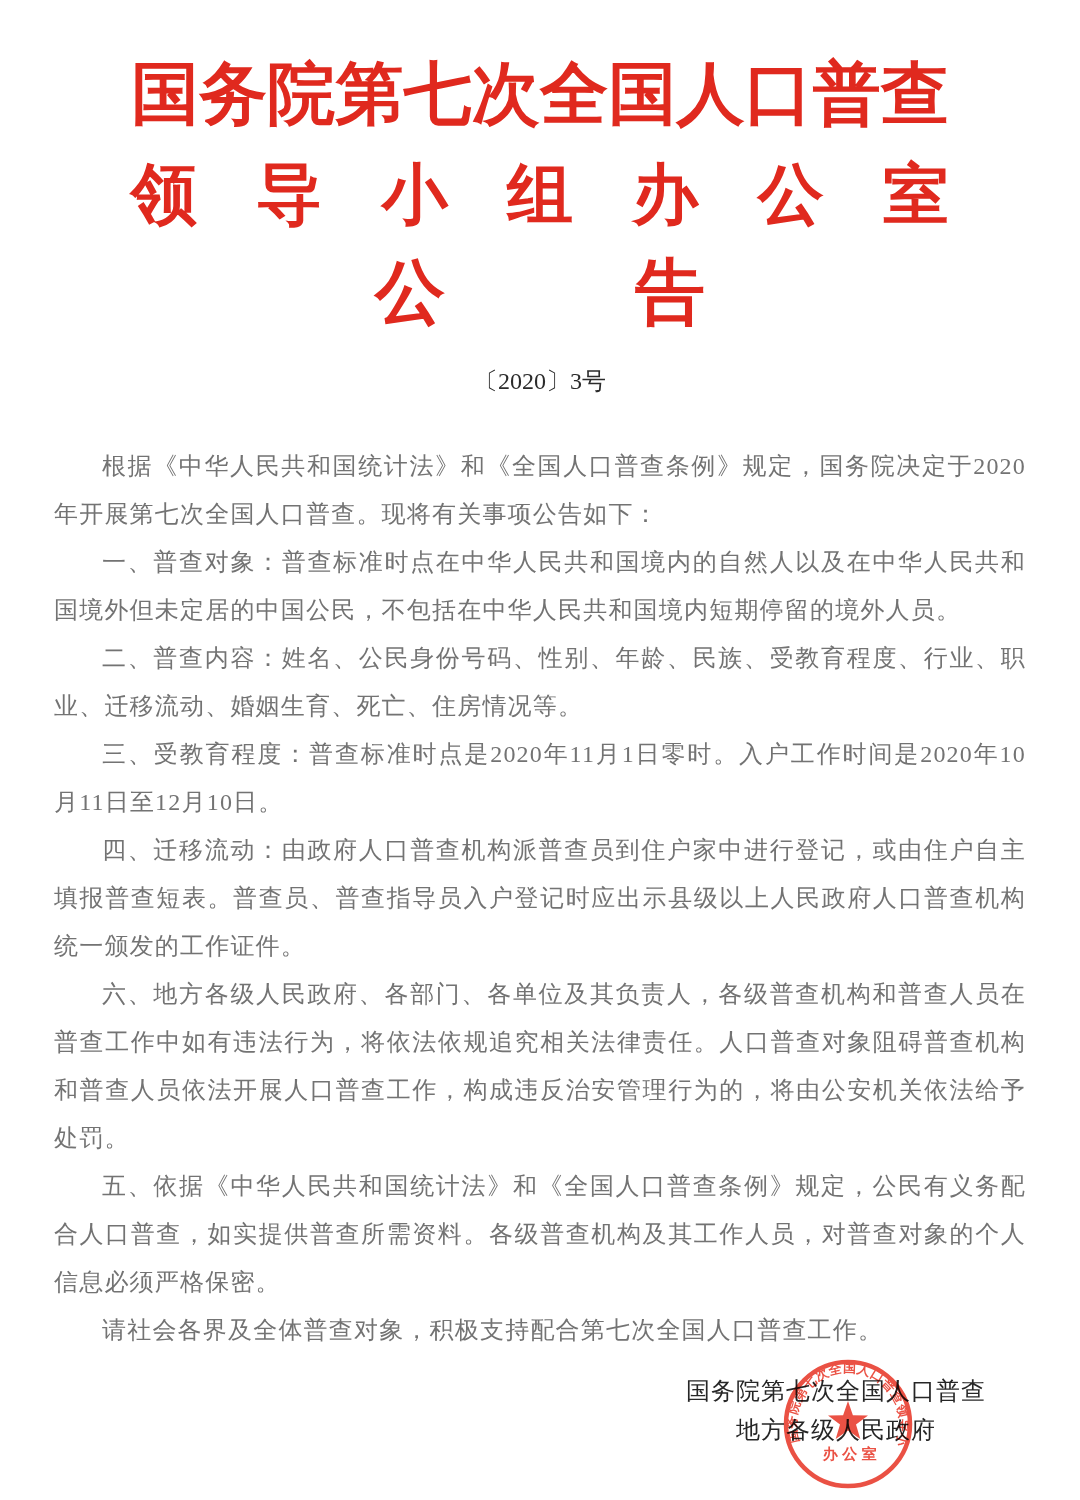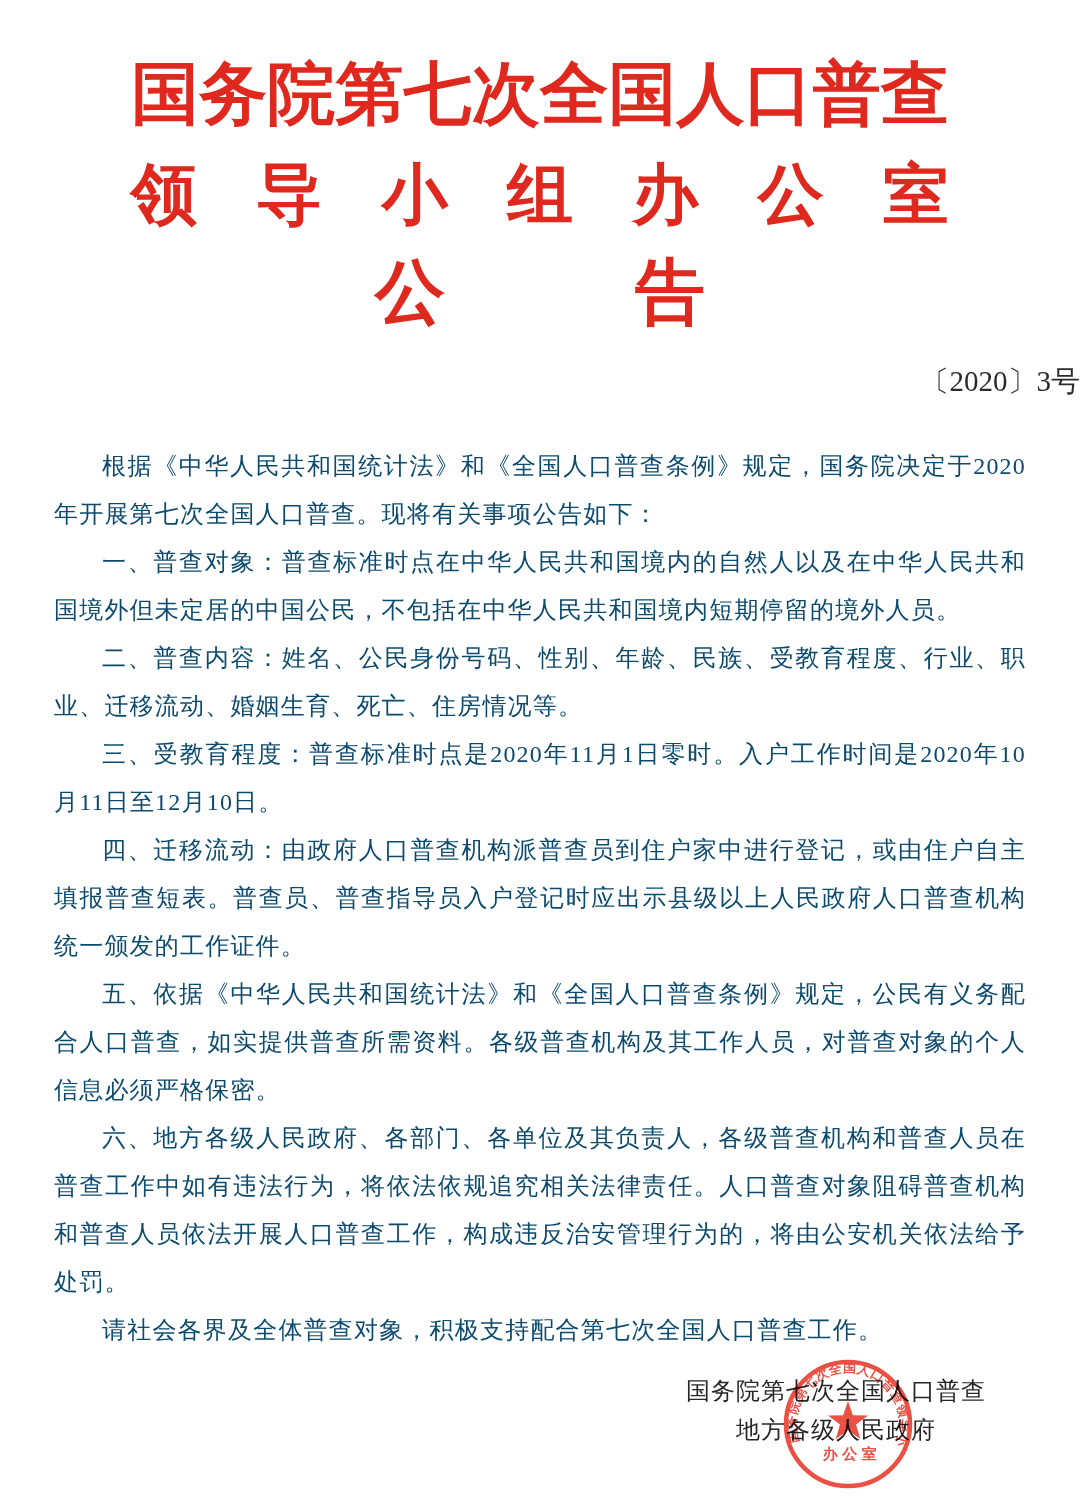--- a/index.html
+++ b/index.html
@@ -29,35 +29,35 @@
   .t-line-1 { font-size: 68px; height: 104px; }
   .t-line-2 { font-size: 66px; height: 98px; }
   .t-line-3 {
     font-size: 70px;
     height: 98px;
     width: 330px;
     margin: 0 auto;
   }
   
   .doc-number {
-    text-align: right;
-    font-size: 29px;
+    text-align: center;
+    font-size: 24px;
     line-height: 30px;
     margin-top: 24px;
     color: #2b2b2b;
   }
   
   .body {
     margin-top: 46px;
     padding: 0 54px;
     font-size: 24px;
     line-height: 48px;
     letter-spacing: 1.2px;
     text-align: justify;
-    color: #0c4a6e;
+    color: #737373;
   }
   .body p { text-indent: 2em; }
   .lead {
     font-weight: 400;
     font-family: "Liberation Sans", "DejaVu Sans", sans-serif;
   }
   
   .signature {
     position: absolute;
     top: 1372px;
@@ -130,22 +130,22 @@
   </div>
 
   <div class="doc-number">〔2020〕3号</div>
 
   <div class="body">
     <p><span class="lead"></span><span>根据《中华人民共和国统计法》和《全国人口普查条例》规定，国务院决定于2020年开展第七次全国人口普查。现将有关事项公告如下：</span></p>
     <p><span class="lead">一、普查对象：</span><span>普查标准时点在中华人民共和国境内的自然人以及在中华人民共和国境外但未定居的中国公民，不包括在中华人民共和国境内短期停留的境外人员。</span></p>
     <p><span class="lead">二、普查内容：</span><span>姓名、公民身份号码、性别、年龄、民族、受教育程度、行业、职业、迁移流动、婚姻生育、死亡、住房情况等。</span></p>
     <p><span class="lead">三、受教育程度：</span><span>普查标准时点是2020年11月1日零时。入户工作时间是2020年10月11日至12月10日。</span></p>
     <p><span class="lead">四、迁移流动：</span><span>由政府人口普查机构派普查员到住户家中进行登记，或由住户自主填报普查短表。普查员、普查指导员入户登记时应出示县级以上人民政府人口普查机构统一颁发的工作证件。</span></p>
+    <p><span>六、地方各级人民政府、各部门、各单位及其负责人，各级普查机构和普查人员在普查工作中如有违法行为，将依法依规追究相关法律责任。人口普查对象阻碍普查机构和普查人员依法开展人口普查工作，构成违反治安管理行为的，将由公安机关依法给予处罚。</span></p>
     <p><span>五、依据《中华人民共和国统计法》和《全国人口普查条例》规定，公民有义务配合人口普查，如实提供普查所需资料。各级普查机构及其工作人员，对普查对象的个人信息必须严格保密。</span></p>
-    <p><span>六、地方各级人民政府、各部门、各单位及其负责人，各级普查机构和普查人员在普查工作中如有违法行为，将依法依规追究相关法律责任。人口普查对象阻碍普查机构和普查人员依法开展人口普查工作，构成违反治安管理行为的，将由公安机关依法给予处罚。</span></p>
     <p><span>请社会各界及全体普查对象，积极支持配合第七次全国人口普查工作。</span></p>
   </div>
 
   <div class="signature">
     <div>国务院第七次全国人口普查</div>
     <div>地方各级人民政府</div>
   </div>
 
   <div class="seal">
     <svg viewBox="0 0 140 140" xmlns="http://www.w3.org/2000/svg">

